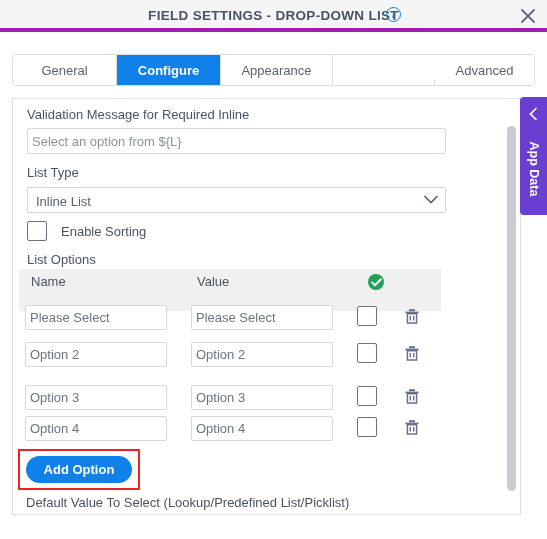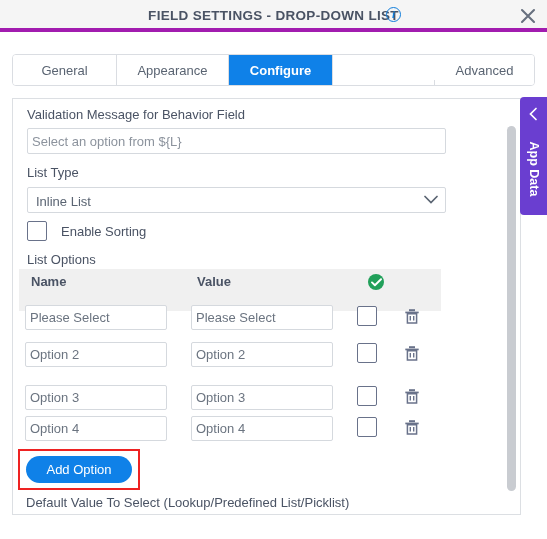--- a/index.html
+++ b/index.html
@@ -166,21 +166,20 @@
   }
 
   
   .table-head {
     position: absolute;
     left: 6px;
     top: 170px;
     width: 422px;
     height: 42px;
     background: #f0f0f0;
-    font-weight: bold;
   }
   .th {
     position: absolute;
     top: 5px;
     font-size: 13px;
     color: #4a5364;
   }
   .green-check {
     position: absolute;
     left: 349px;
@@ -231,21 +230,21 @@
     left: 13px;
     top: 357px;
     width: 106px;
     height: 27px;
     background: #0f81e8;
     color: #ffffff;
     border: none;
     border-radius: 14px;
     font-family: "Liberation Sans", sans-serif;
     font-size: 13px;
-    font-weight: normal;
+    font-weight: bold;
     cursor: pointer;
   }
 
   .default-label {
     position: absolute;
     left: 13px;
     top: 396px;
     font-size: 13px;
     color: #4a5364;
     white-space: nowrap;
@@ -311,29 +310,29 @@
   <div class="info-icon">i</div>
   <div class="close-btn">
     <svg width="22" height="22" viewBox="0 0 22 22">
       <path d="M5 5 L17 17 M17 5 L5 17" stroke="#67707f" stroke-width="2.1" stroke-linecap="round" fill="none"></path>
     </svg>
   </div>
 </div>
 
 <div class="tabs">
   <div class="tab tab-w1">General</div>
+  <div class="tab tab-w2 active">Configure</div>
   <div class="tab tab-w3">Appearance</div>
-  <div class="tab tab-w2 active">Configure</div>
   <div class="tab tab-w4">Behavior</div>
   <div class="tab tab-w5">Advanced</div>
 </div>
 
 <div class="panel">
 
-  <div class="field-label" style="left:14px; top:8px;">Validation Message for Behavior Field</div>
+  <div class="field-label" style="left:14px; top:8px;">Validation Message for Required Inline</div>
   <input class="text-input" style="left: 14px; top: 29px; width: 419px; height: 26px;" placeholder="Select an option from ${L}">
 
   <div class="field-label" style="left:14px; top:66px;">List Type</div>
   <div class="select-wrap">
     <div class="select-box">Inline List</div>
     <svg class="chev" width="14" height="10" viewBox="0 0 14 10">
       <path d="M1 1.5 L7 7.5 L13 1.5" stroke="#5a6472" stroke-width="1.7" fill="none" stroke-linecap="round"></path>
     </svg>
   </div>
 

